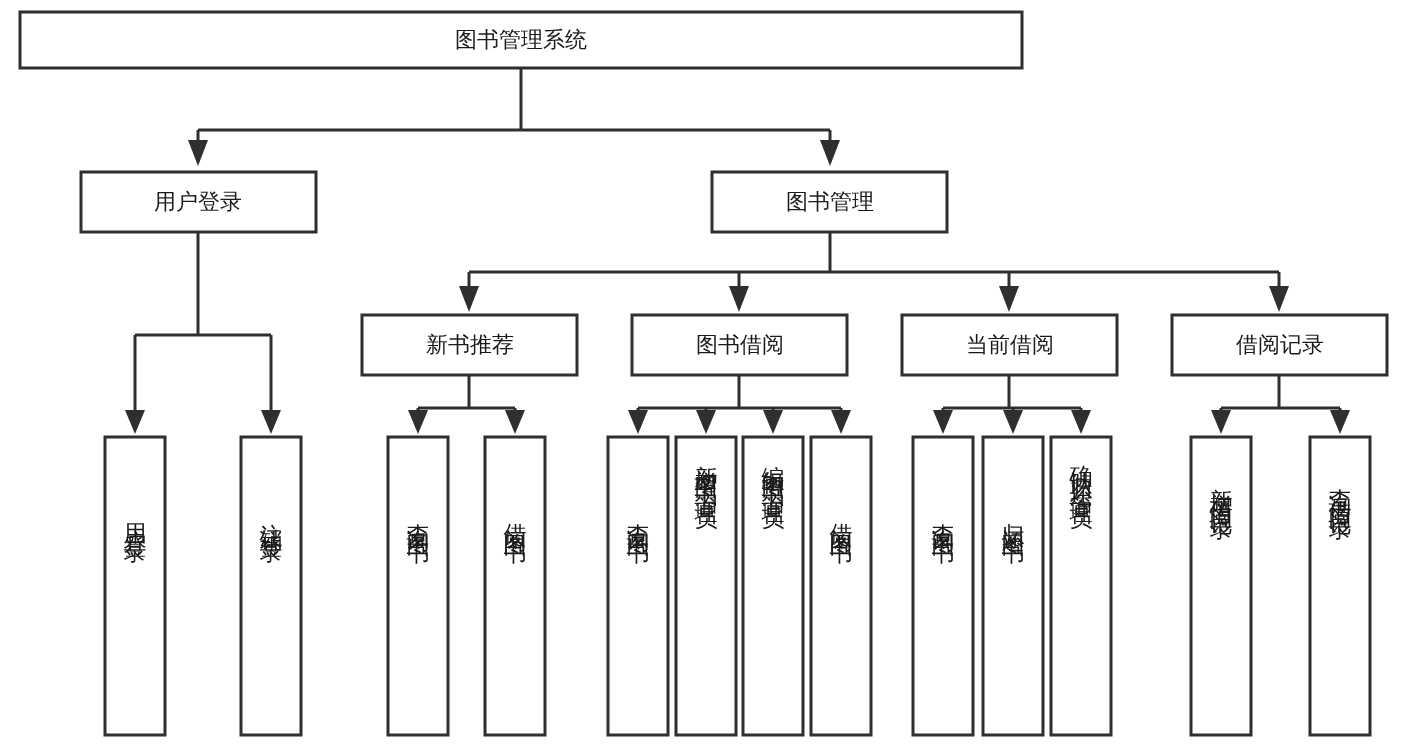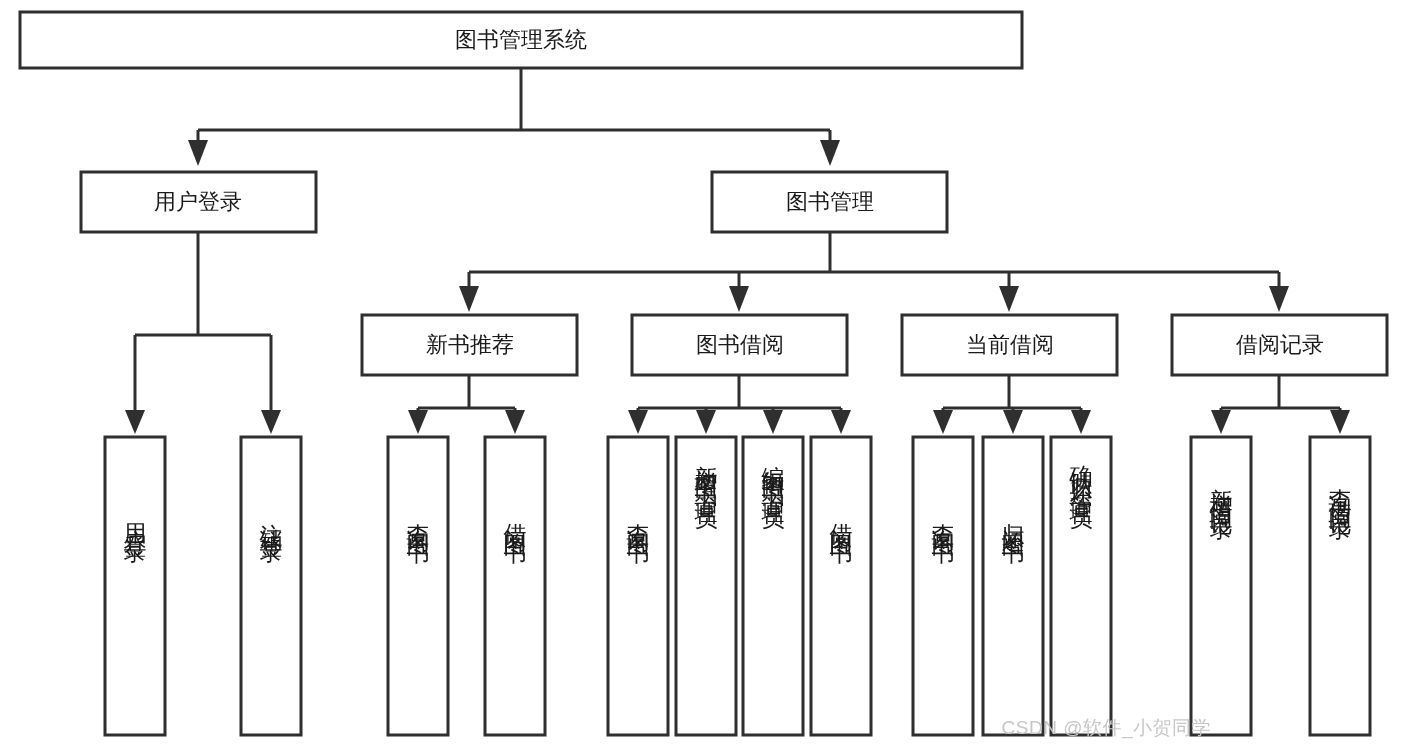--- a/index.html
+++ b/index.html
@@ -237,15 +237,14 @@
   <div class="vlabel-wrap" style="left:1051px; top:447px; width:60px; height:290px;">
     <span class="vlabel-text">确认归还（管理员）</span>
   </div>
   <div class="vlabel-wrap" style="left:1191px; top:470px; width:60px; height:265px;">
     <span class="vlabel-text">新增借阅记录</span>
   </div>
   <div class="vlabel-wrap" style="left:1310px; top:470px; width:60px; height:265px;">
     <span class="vlabel-text">查询借阅记录</span>
   </div>
 
-  <div class="watermark">CSDN @软件_小贺同学</div>
 
 </div>
 
 </body></html>

